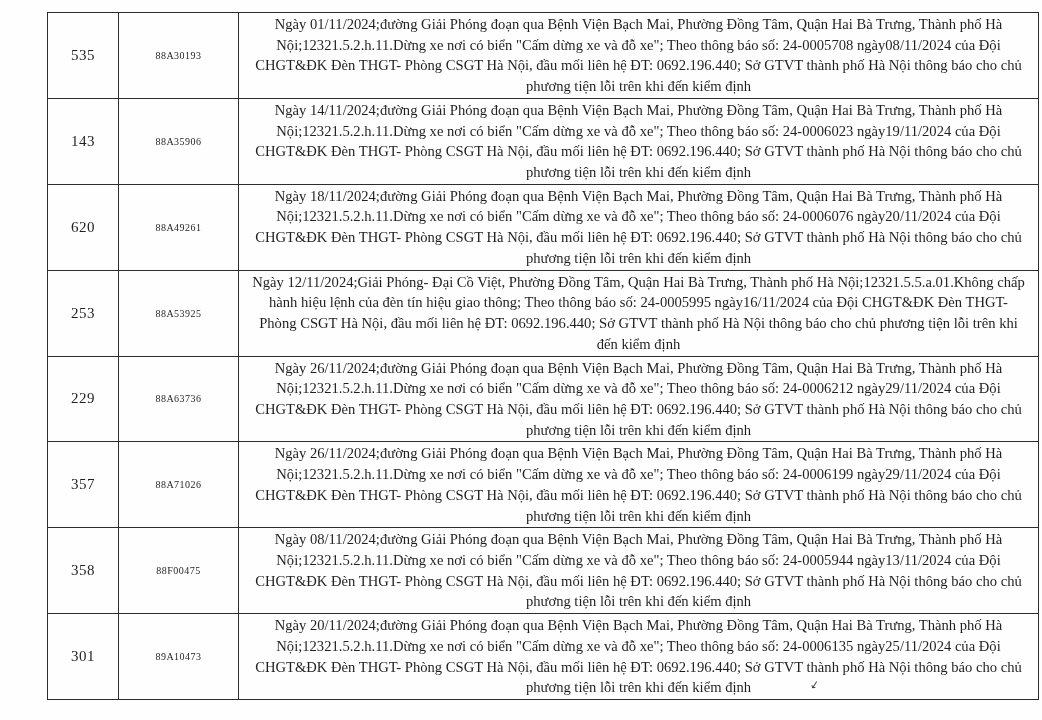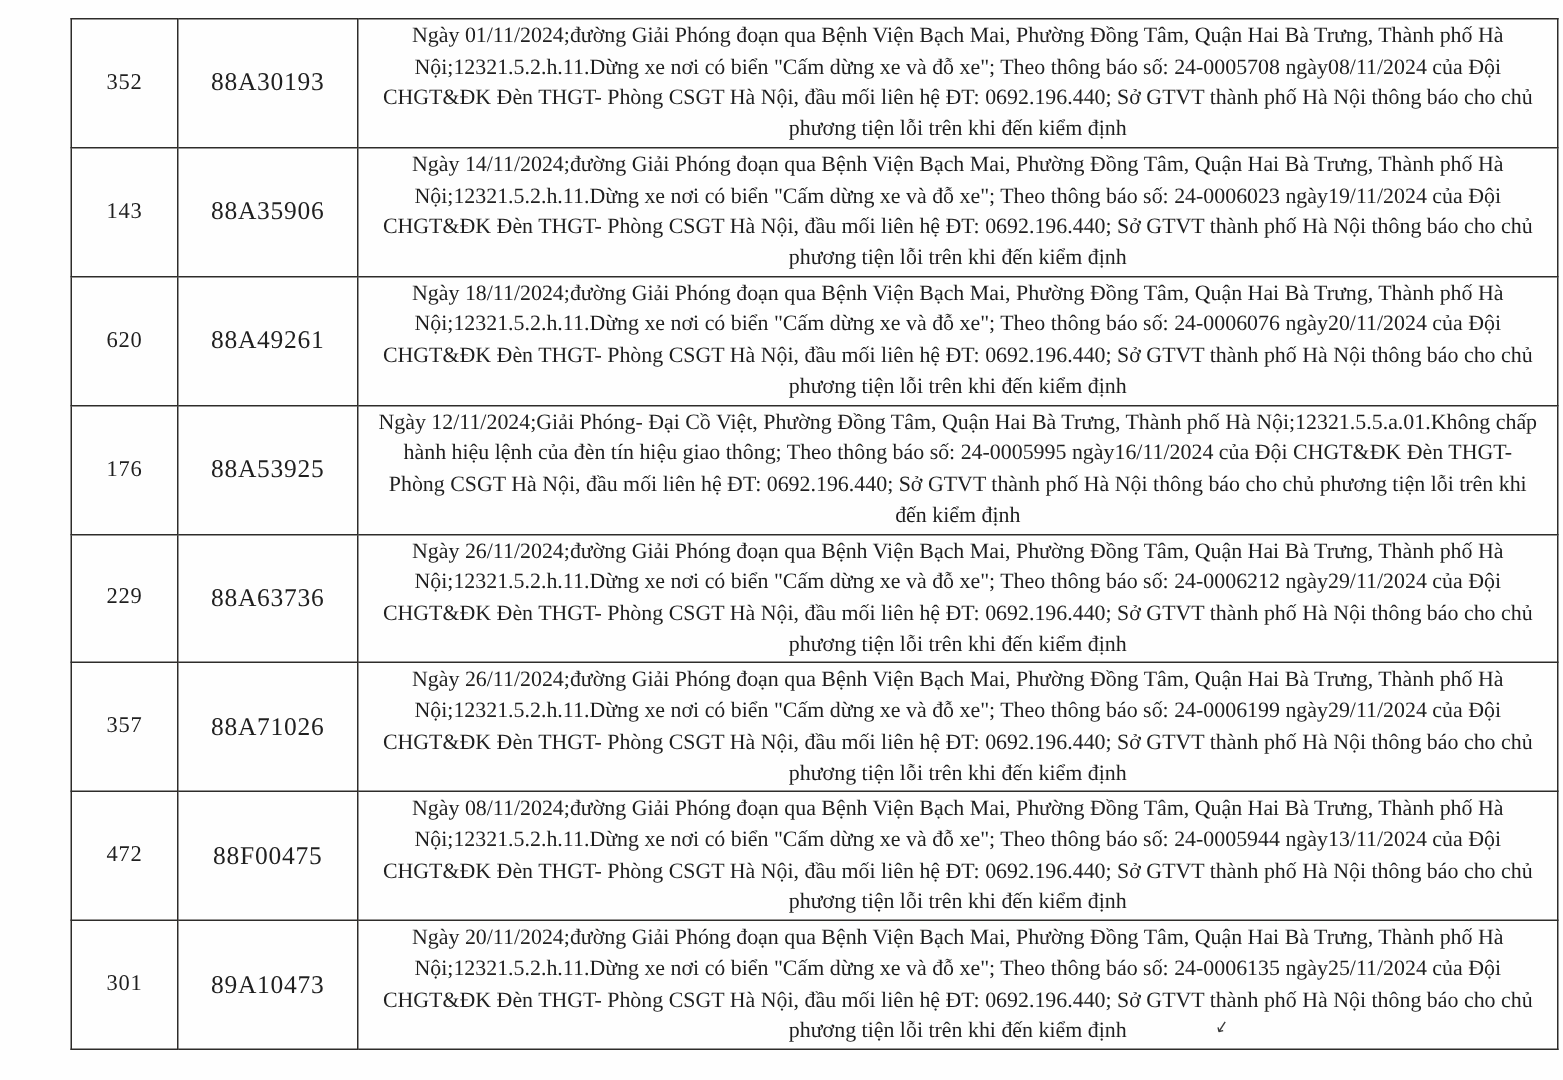--- a/index.html
+++ b/index.html
@@ -38,21 +38,21 @@
   table.violation-table tr {
     height: 85px;
   }
   td.stt-cell {
     width: 71px;
     font-size: 15px;
     letter-spacing: 0.5px;
   }
   td.plate-cell {
     width: 120px;
-    font-size: 17px;
+    font-size: 10px;
     letter-spacing: 0.5px;
   }
   td.desc-cell {
     width: 800px;
     font-size: 14.6px;
     line-height: 1.42;
     padding: 1px 8px;
     text-align: center;
   }
   .cursor-artifact {
@@ -66,57 +66,57 @@
   }
 </style>
 </head>
 <body>
 
 <div class="scan-page">
 
   <table class="violation-table">
     <tbody>
   <tr>
-    <td class="stt-cell">352</td>
+    <td class="stt-cell">535</td>
     <td class="plate-cell">88A30193</td>
     <td class="desc-cell">Ngày 01/11/2024;đường Giải Phóng đoạn qua Bệnh Viện Bạch Mai, Phường Đồng Tâm, Quận Hai Bà Trưng, Thành phố Hà Nội;12321.5.2.h.11.Dừng xe nơi có biển "Cấm dừng xe và đỗ xe"; Theo thông báo số: 24-0005708 ngày08/11/2024 của Đội CHGT&amp;ĐK Đèn THGT- Phòng CSGT Hà Nội, đầu mối liên hệ ĐT: 0692.196.440; Sở GTVT thành phố Hà Nội thông báo cho chủ phương tiện lỗi trên khi đến kiểm định</td>
   </tr>
 
   <tr>
     <td class="stt-cell">143</td>
     <td class="plate-cell">88A35906</td>
     <td class="desc-cell">Ngày 14/11/2024;đường Giải Phóng đoạn qua Bệnh Viện Bạch Mai, Phường Đồng Tâm, Quận Hai Bà Trưng, Thành phố Hà Nội;12321.5.2.h.11.Dừng xe nơi có biển "Cấm dừng xe và đỗ xe"; Theo thông báo số: 24-0006023 ngày19/11/2024 của Đội CHGT&amp;ĐK Đèn THGT- Phòng CSGT Hà Nội, đầu mối liên hệ ĐT: 0692.196.440; Sở GTVT thành phố Hà Nội thông báo cho chủ phương tiện lỗi trên khi đến kiểm định</td>
   </tr>
 
   <tr>
     <td class="stt-cell">620</td>
     <td class="plate-cell">88A49261</td>
     <td class="desc-cell">Ngày 18/11/2024;đường Giải Phóng đoạn qua Bệnh Viện Bạch Mai, Phường Đồng Tâm, Quận Hai Bà Trưng, Thành phố Hà Nội;12321.5.2.h.11.Dừng xe nơi có biển "Cấm dừng xe và đỗ xe"; Theo thông báo số: 24-0006076 ngày20/11/2024 của Đội CHGT&amp;ĐK Đèn THGT- Phòng CSGT Hà Nội, đầu mối liên hệ ĐT: 0692.196.440; Sở GTVT thành phố Hà Nội thông báo cho chủ phương tiện lỗi trên khi đến kiểm định</td>
   </tr>
 
   <tr>
-    <td class="stt-cell">176</td>
+    <td class="stt-cell">253</td>
     <td class="plate-cell">88A53925</td>
     <td class="desc-cell">Ngày 12/11/2024;Giải Phóng- Đại Cồ Việt, Phường Đồng Tâm, Quận Hai Bà Trưng, Thành phố Hà Nội;12321.5.5.a.01.Không chấp hành hiệu lệnh của đèn tín hiệu giao thông; Theo thông báo số: 24-0005995 ngày16/11/2024 của Đội CHGT&amp;ĐK Đèn THGT- Phòng CSGT Hà Nội, đầu mối liên hệ ĐT: 0692.196.440; Sở GTVT thành phố Hà Nội thông báo cho chủ phương tiện lỗi trên khi đến kiểm định</td>
   </tr>
 
   <tr>
     <td class="stt-cell">229</td>
     <td class="plate-cell">88A63736</td>
     <td class="desc-cell">Ngày 26/11/2024;đường Giải Phóng đoạn qua Bệnh Viện Bạch Mai, Phường Đồng Tâm, Quận Hai Bà Trưng, Thành phố Hà Nội;12321.5.2.h.11.Dừng xe nơi có biển "Cấm dừng xe và đỗ xe"; Theo thông báo số: 24-0006212 ngày29/11/2024 của Đội CHGT&amp;ĐK Đèn THGT- Phòng CSGT Hà Nội, đầu mối liên hệ ĐT: 0692.196.440; Sở GTVT thành phố Hà Nội thông báo cho chủ phương tiện lỗi trên khi đến kiểm định</td>
   </tr>
 
   <tr>
     <td class="stt-cell">357</td>
     <td class="plate-cell">88A71026</td>
     <td class="desc-cell">Ngày 26/11/2024;đường Giải Phóng đoạn qua Bệnh Viện Bạch Mai, Phường Đồng Tâm, Quận Hai Bà Trưng, Thành phố Hà Nội;12321.5.2.h.11.Dừng xe nơi có biển "Cấm dừng xe và đỗ xe"; Theo thông báo số: 24-0006199 ngày29/11/2024 của Đội CHGT&amp;ĐK Đèn THGT- Phòng CSGT Hà Nội, đầu mối liên hệ ĐT: 0692.196.440; Sở GTVT thành phố Hà Nội thông báo cho chủ phương tiện lỗi trên khi đến kiểm định</td>
   </tr>
 
   <tr>
-    <td class="stt-cell">472</td>
+    <td class="stt-cell">358</td>
     <td class="plate-cell">88F00475</td>
     <td class="desc-cell">Ngày 08/11/2024;đường Giải Phóng đoạn qua Bệnh Viện Bạch Mai, Phường Đồng Tâm, Quận Hai Bà Trưng, Thành phố Hà Nội;12321.5.2.h.11.Dừng xe nơi có biển "Cấm dừng xe và đỗ xe"; Theo thông báo số: 24-0005944 ngày13/11/2024 của Đội CHGT&amp;ĐK Đèn THGT- Phòng CSGT Hà Nội, đầu mối liên hệ ĐT: 0692.196.440; Sở GTVT thành phố Hà Nội thông báo cho chủ phương tiện lỗi trên khi đến kiểm định</td>
   </tr>
 
   <tr>
     <td class="stt-cell">301</td>
     <td class="plate-cell">89A10473</td>
     <td class="desc-cell">Ngày 20/11/2024;đường Giải Phóng đoạn qua Bệnh Viện Bạch Mai, Phường Đồng Tâm, Quận Hai Bà Trưng, Thành phố Hà Nội;12321.5.2.h.11.Dừng xe nơi có biển "Cấm dừng xe và đỗ xe"; Theo thông báo số: 24-0006135 ngày25/11/2024 của Đội CHGT&amp;ĐK Đèn THGT- Phòng CSGT Hà Nội, đầu mối liên hệ ĐT: 0692.196.440; Sở GTVT thành phố Hà Nội thông báo cho chủ phương tiện lỗi trên khi đến kiểm định</td>
   </tr>
 </tbody>

